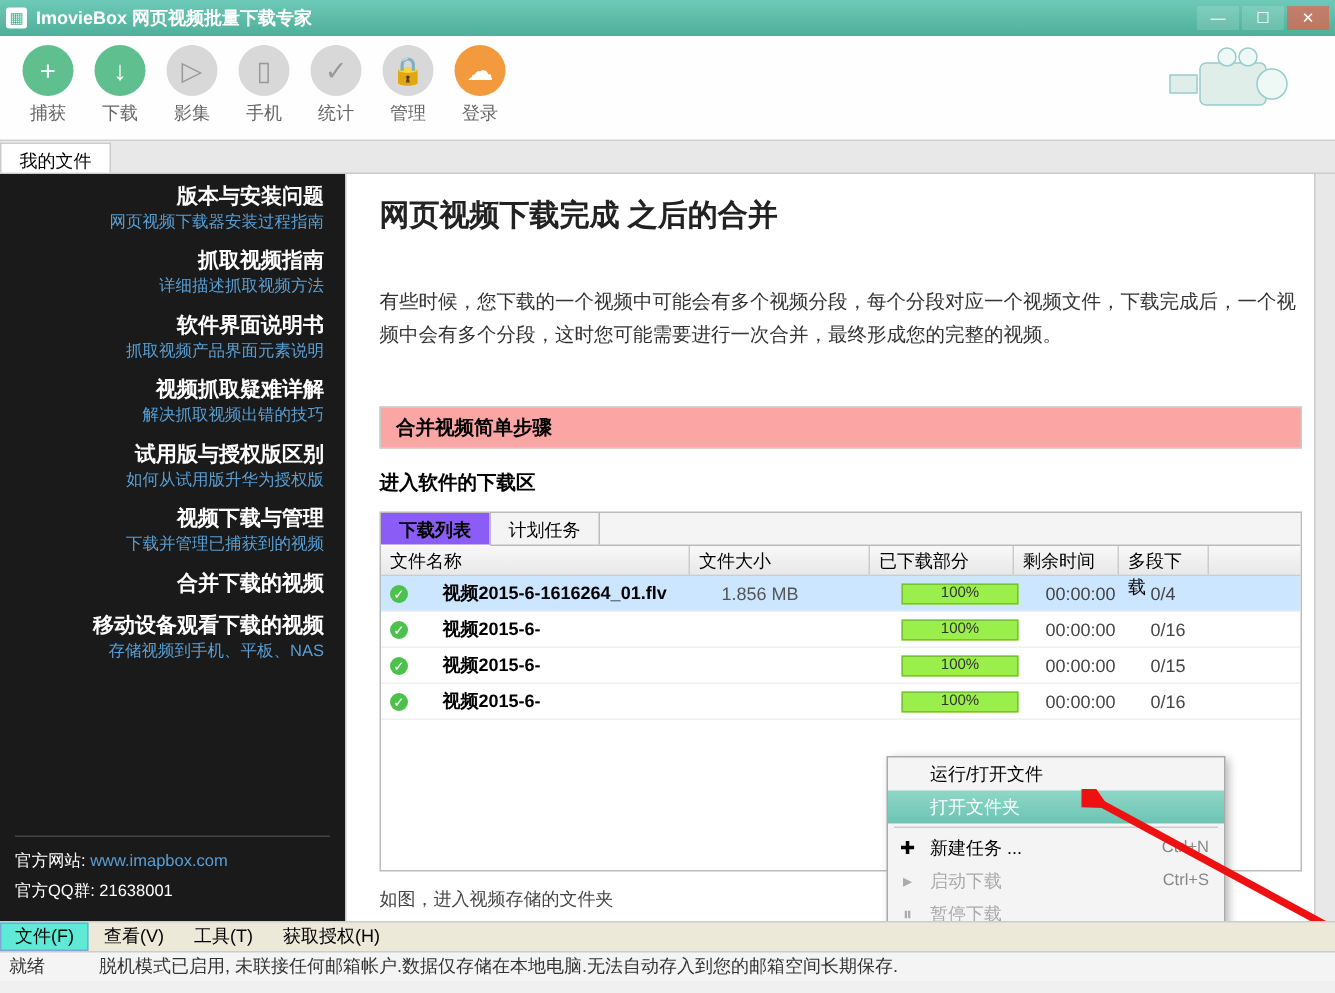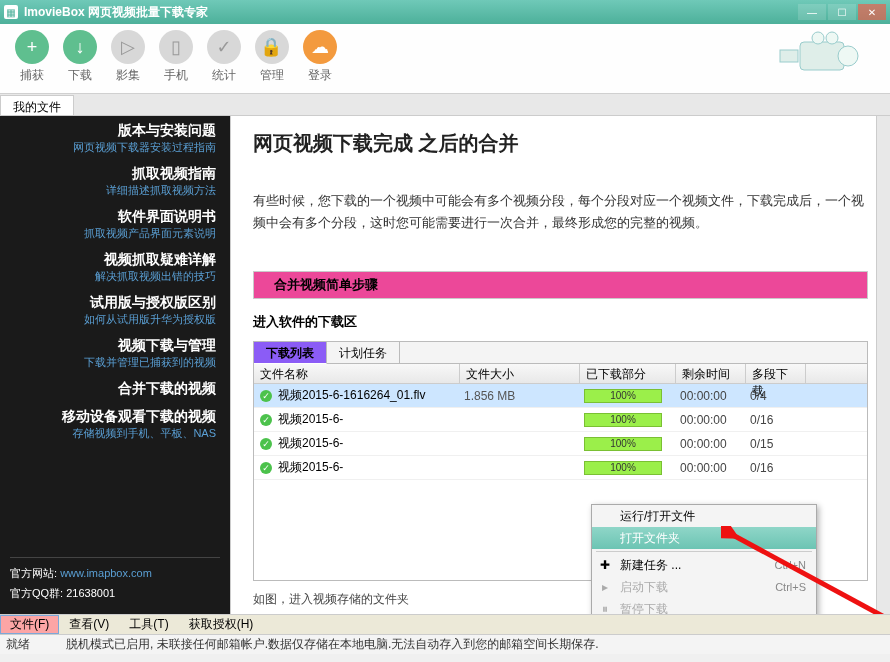--- a/index.html
+++ b/index.html
@@ -30,56 +30,56 @@
 .side-item .h { font-size: 14px; font-weight: bold; color: #fff; }
 .side-item .s { font-size: 11px; color: #5a9fd4; cursor: pointer; }
 .side-footer { position: absolute; bottom: 8px; left: 10px; right: 10px; border-top: 1px solid #444; padding-top: 8px; font-size: 11px; }
 .side-footer div { margin-bottom: 5px; }
 .side-footer .lnk { color: #5a9fd4; cursor:pointer; }
 
 .content { flex: 1; background: #fff; overflow: hidden; position: relative; border-left:1px solid #ccc; }
 .content-inner { padding: 14px 22px; }
 .content h2 { font-size: 20px; margin-bottom: 34px; color:#222; }
 .content p { font-size: 13px; color: #333; line-height: 1.7; margin-bottom: 36px; font-family: Liberation Mono, monospace; }
-.step-bar { background: #ec4899; border: 1px solid #cacaca; padding: 4px 20px; font-size: 13px; font-weight: bold; margin-bottom: 14px; }
+.step-bar { background: #fca5a5; border: 1px solid #cacaca; padding: 4px 10px; font-size: 13px; font-weight: bold; margin-bottom: 14px; }
 .sub { font-size: 13px; font-weight: bold; margin-bottom: 10px; }
 
 .inner-shot { border: 1px solid #bbb; height: 240px; position: relative; overflow:hidden; background:#fff; }
 .ishot-tabs { height: 22px; border-bottom: 1px solid #bbb; display: flex; font-size: 12px; background:#f4f4f4; }
 .ishot-tab { padding: 3px 12px; border-right: 1px solid #bbb; cursor: pointer; }
 .ishot-tab.active { background: #8b5cf6; border-bottom: 1px solid #fff; margin-bottom:-1px; font-weight:bold; }
 .cols { height: 20px; background: linear-gradient(#f8f8f8,#e8e8e8); display: flex; font-size: 12px; border-bottom:1px solid #ccc; }
 .col { border-right: 1px solid #ccc; padding: 2px 6px; }
 .c1{width:206px;} .c2{width:120px;} .c3{width:96px;} .c4{width:70px;} .c5{width:60px;}
 .rows { font-size: 12px; }
 .row { height: 24px; display: flex; align-items: center; border-bottom: 1px solid #f0f0f0; }
 .row.sel { background: #cde6ff; }
 .row .chk { width:12px;height:12px;border-radius:50%;background:#4cc24c;margin:0 6px;display:flex;align-items:center;justify-content:center;color:#fff;font-size:9px; }
-.row .fn { width:186px; font-weight:normal; overflow:hidden; white-space:nowrap; }
+.row .fn { width:186px; font-weight:bold; overflow:hidden; white-space:nowrap;margin-left:17px; }
 .row .sz { width:120px; color:#555; }
 .row .pg { width:96px; display:flex; align-items:center; }
 .pgbar { width:78px; height:14px; background:#9bef4a; border:1px solid #7ac033; text-align:center; font-size:10px; line-height:12px; color:#333; }
 .row .tm { width:70px; color:#444; }
 .row .sg { width:50px; color:#444; }
 
 .ctxmenu { position: absolute; left: 360px; top: 388px; width: 226px; background: #f4f4f4; border: 1px solid #aaa; box-shadow: 2px 2px 6px rgba(0,0,0,.3); font-size: 12px; z-index:10; }
 .ctxmenu .mi { height: 22px; display: flex; align-items: center; padding: 0 10px 0 28px; cursor: pointer; position:relative; }
 .ctxmenu .mi.hl { background: linear-gradient(#8fd6c8,#6cc4b3); color: #fff; }
 .ctxmenu .mi .sc { margin-left: auto; color: #888; font-size:11px; }
 .ctxmenu .mi.dis { color:#aaa; }
 .ctxmenu .mi .ic { position:absolute; left:6px; width:14px; text-align:center; }
 .ctxmenu .sep { height:1px; background:#ccc; margin:2px 4px; }
 
 .red-arrow { position:absolute; left:490px; top:410px; z-index:11; pointer-events:none; }
 
 .caption { font-size: 12px; color: #444; margin-top: 10px; }
 
 .menubar { height: 20px; background: #ece9d8; border-top: 1px solid #ccc; display: flex; font-size: 12px; align-items: center; }
 .menubar .mb { padding: 0 10px; cursor: pointer; }
-.menubar .mb.hot { background: #fca5a5; border:1px solid #7da7d8; padding:0 9px; }
+.menubar .mb.hot { background: #5eead4; border:1px solid #7da7d8; padding:0 9px; }
 
 .status { height: 20px; background: #f4f4f4; border-top: 1px solid #ccc; display: flex; font-size: 12px; align-items: center; padding: 0 6px; color:#333; }
 .status .s1 { width: 60px; }
 .scrollbar-v { position:absolute; right:0; top:0; bottom:0; width:14px; background:#e8e8e8; border-left:1px solid #ccc; }
 </style>
 </head>
 <body>
 
 <div class="titlebar">
   <div class="icon-box">▦</div>

